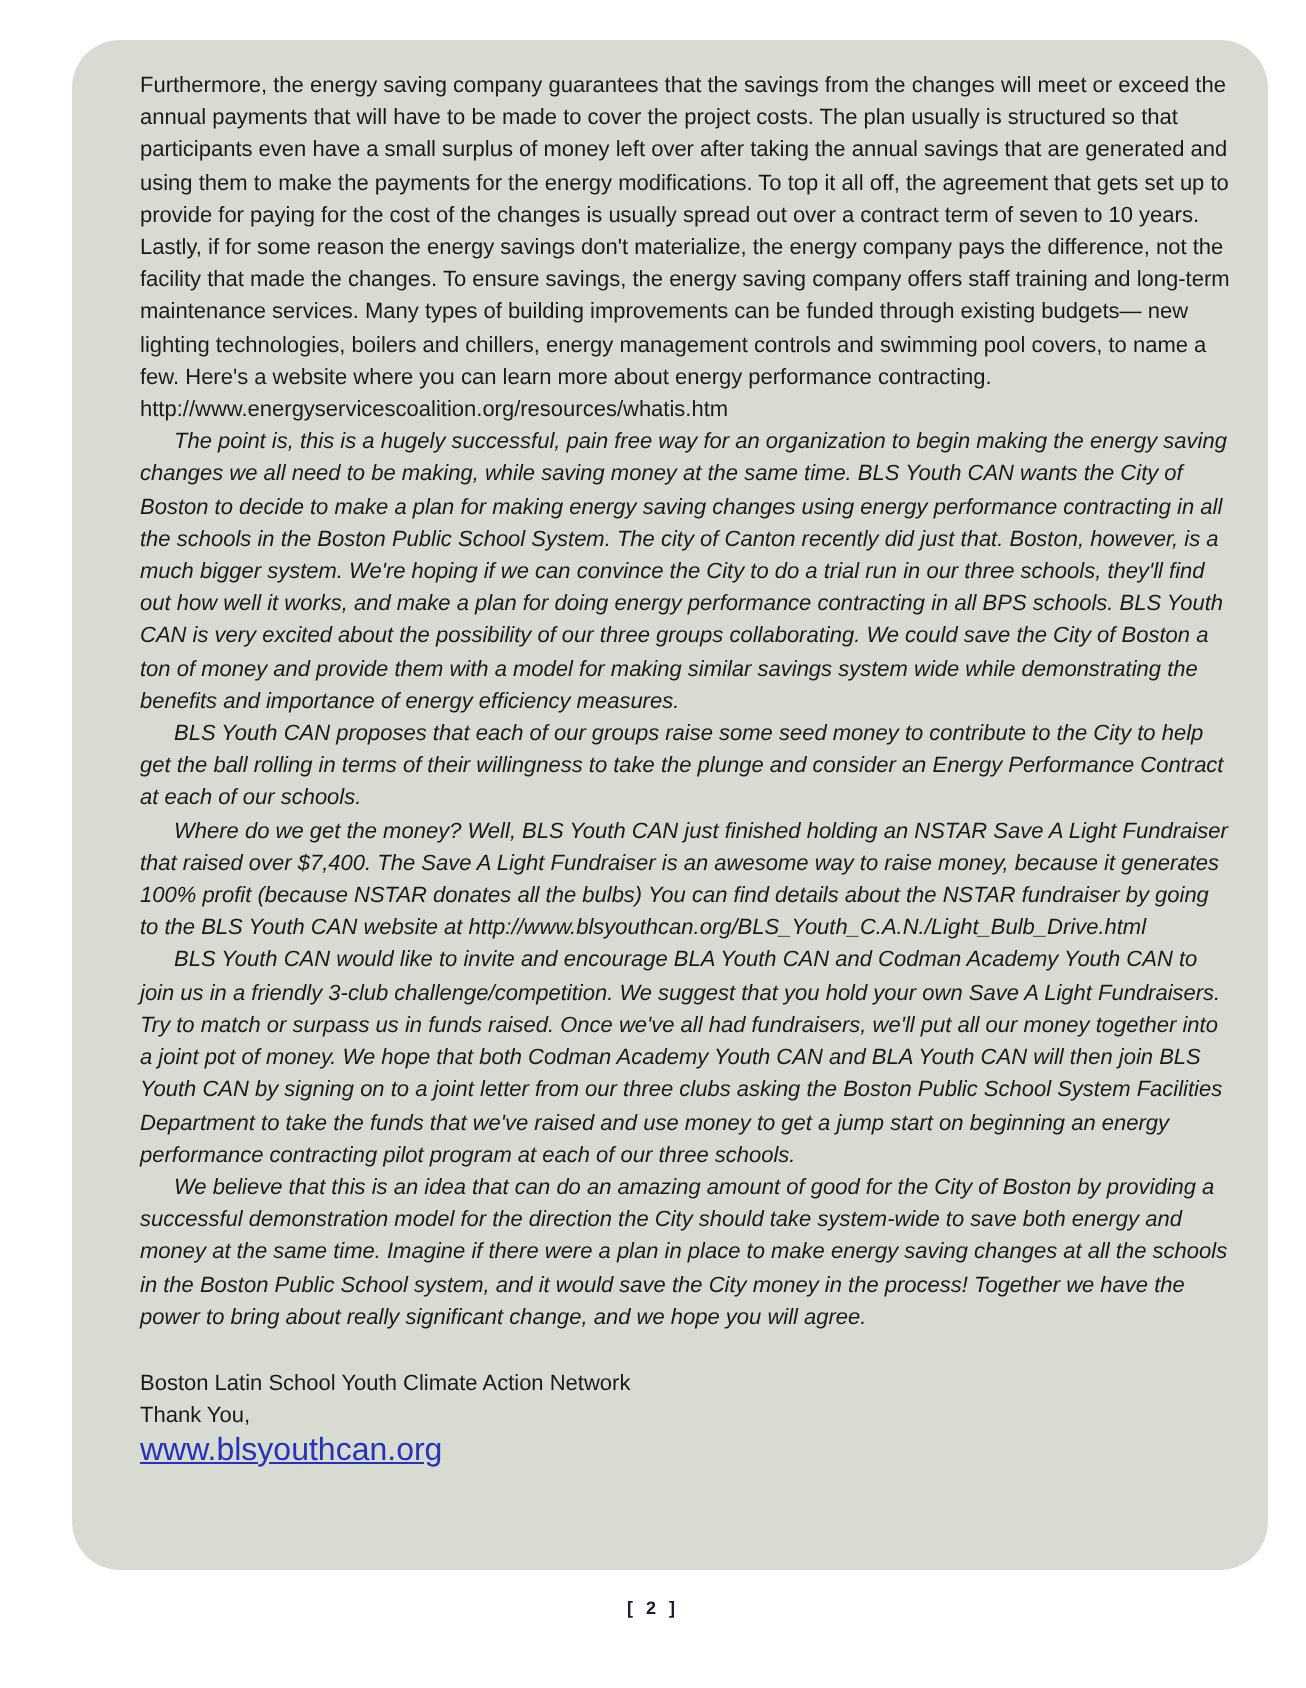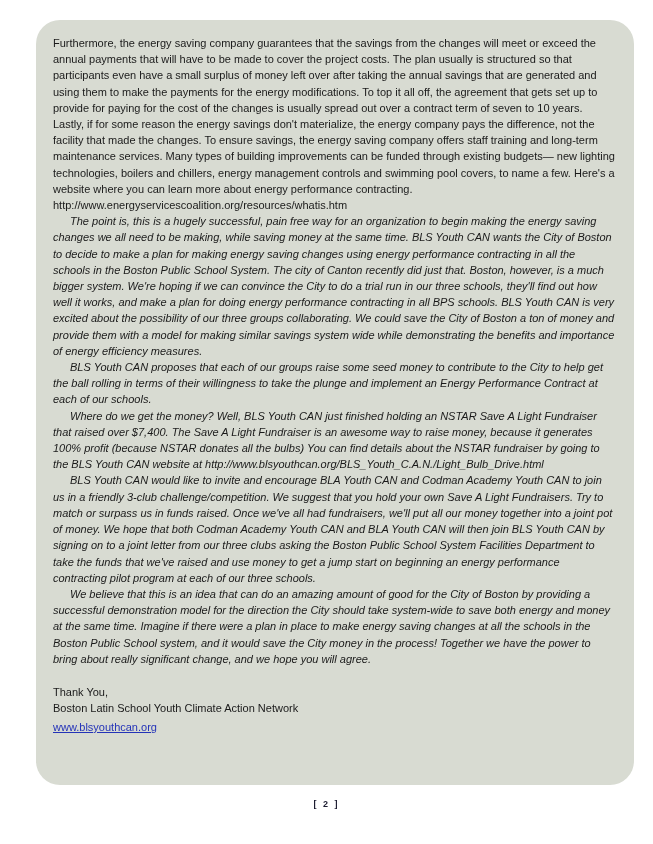--- a/index.html
+++ b/index.html
@@ -17,21 +17,21 @@
   }
   .content-box {
     position: absolute;
     left: 36px;
     top: 20px;
     width: 598px;
     height: 765px;
     background: #d8dbd2;
     border-radius: 24px;
     box-sizing: border-box;
-    padding: 15px 19px 0 17px;
+    padding: 15px 19px 0 34px;
   }
   .para {
     margin: 0;
     font-size: 11px;
     line-height: 16.2px;
     color: #1a1a1a;
     white-space: pre-wrap;
     word-break: break-word;
   }
   .para.indent {
@@ -40,21 +40,21 @@
   }
   .signature {
     margin-top: 17px;
   }
   .signature .para {
     line-height: 16.5px;
   }
   .web-link {
     display: inline-block;
     margin-top: 1px;
-    font-size: 11px;
+    font-size: 16px;
     line-height: 16.5px;
     color: #2433b8;
     text-decoration: underline;
     cursor: pointer;
   }
   .page-number {
     position: absolute;
     left: 0;
     right: 0;
     top: 799px;
@@ -65,26 +65,26 @@
     color: #1c1c30;
   }
 </style>
 </head>
 <body>
 
 <div class="sheet">
   <div class="content-box">
     <p class="para">Furthermore, the energy saving company guarantees that the savings from the changes will meet or exceed the annual payments that will have to be made to cover the project costs. The plan usually is structured so that participants even have a small surplus of money left over after taking the annual savings that are generated and using them to make the payments for the energy modifications. To top it all off, the agreement that gets set up to provide for paying for the cost of the changes is usually spread out over a contract term of seven to 10 years. Lastly, if for some reason the energy savings don't materialize, the energy company pays the difference, not the facility that made the changes. To ensure savings, the energy saving company offers staff training and long-term maintenance services. Many types of building improvements can be funded through existing budgets— new lighting technologies, boilers and chillers, energy management controls and swimming pool covers, to name a few. Here's a website where you can learn more about energy performance contracting. http://www.energyservicescoalition.org/resources/whatis.htm</p>
     <p class="para indent">The point is, this is a hugely successful, pain free way for an organization to begin making the energy saving changes we all need to be making, while saving money at the same time. BLS Youth CAN wants the City of Boston to decide to make a plan for making energy saving changes using energy performance contracting in all the schools in the Boston Public School System. The city of Canton recently did just that. Boston, however, is a much bigger system. We're hoping if we can convince the City to do a trial run in our three schools, they'll find out how well it works, and make a plan for doing energy performance contracting in all BPS schools. BLS Youth CAN is very excited about the possibility of our three groups collaborating. We could save the City of Boston a ton of money and provide them with a model for making similar savings system wide while demonstrating the benefits and importance of energy efficiency measures.</p>
-    <p class="para indent">BLS Youth CAN proposes that each of our groups raise some seed money to contribute to the City to help get the ball rolling in terms of their willingness to take the plunge and implement an Energy Performance Contract at each of our schools.</p>
+    <p class="para indent">BLS Youth CAN proposes that each of our groups raise some seed money to contribute to the City to help get the ball rolling in terms of their willingness to take the plunge and consider an Energy Performance Contract at each of our schools.</p>
     <p class="para indent">Where do we get the money? Well, BLS Youth CAN just finished holding an NSTAR Save A Light Fundraiser that raised over $7,400. The Save A Light Fundraiser is an awesome way to raise money, because it generates 100% profit (because NSTAR donates all the bulbs) You can find details about the NSTAR fundraiser by going to the BLS Youth CAN website at http://www.blsyouthcan.org/BLS_Youth_C.A.N./Light_Bulb_Drive.html</p>
     <p class="para indent">BLS Youth CAN would like to invite and encourage BLA Youth CAN and Codman Academy Youth CAN to join us in a friendly 3-club challenge/competition. We suggest that you hold your own Save A Light Fundraisers. Try to match or surpass us in funds raised. Once we've all had fundraisers, we'll put all our money together into a joint pot of money. We hope that both Codman Academy Youth CAN and BLA Youth CAN will then join BLS Youth CAN by signing on to a joint letter from our three clubs asking the Boston Public School System Facilities Department to take the funds that we've raised and use money to get a jump start on beginning an energy performance contracting pilot program at each of our three schools.</p>
     <p class="para indent">We believe that this is an idea that can do an amazing amount of good for the City of Boston by providing a successful demonstration model for the direction the City should take system-wide to save both energy and money at the same time. Imagine if there were a plan in place to make energy saving changes at all the schools in the Boston Public School system, and it would save the City money in the process! Together we have the power to bring about really significant change, and we hope you will agree.</p>
 
     <div class="signature">
+      <p class="para">Boston Latin School Youth Climate Action Network</p>
       <p class="para">Thank You,</p>
-      <p class="para">Boston Latin School Youth Climate Action Network</p>
       <a class="web-link" href="#">www.blsyouthcan.org</a>
     </div>
   </div>
 
   <div class="page-number">[ 2 ]</div>
 </div>
 
 </body></html>

